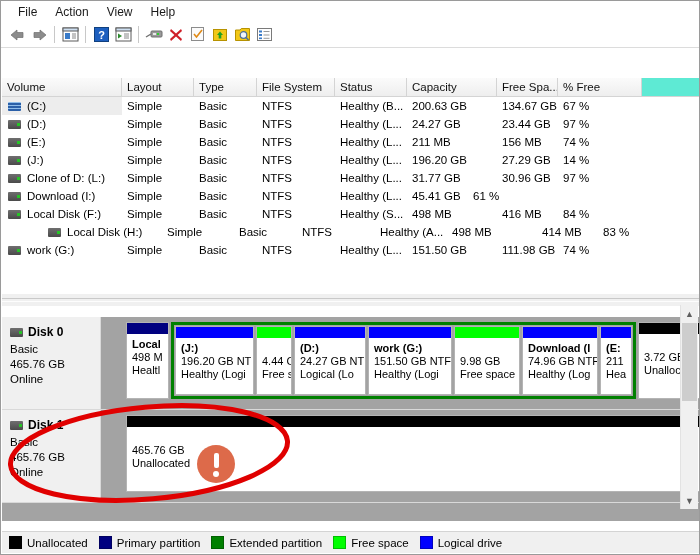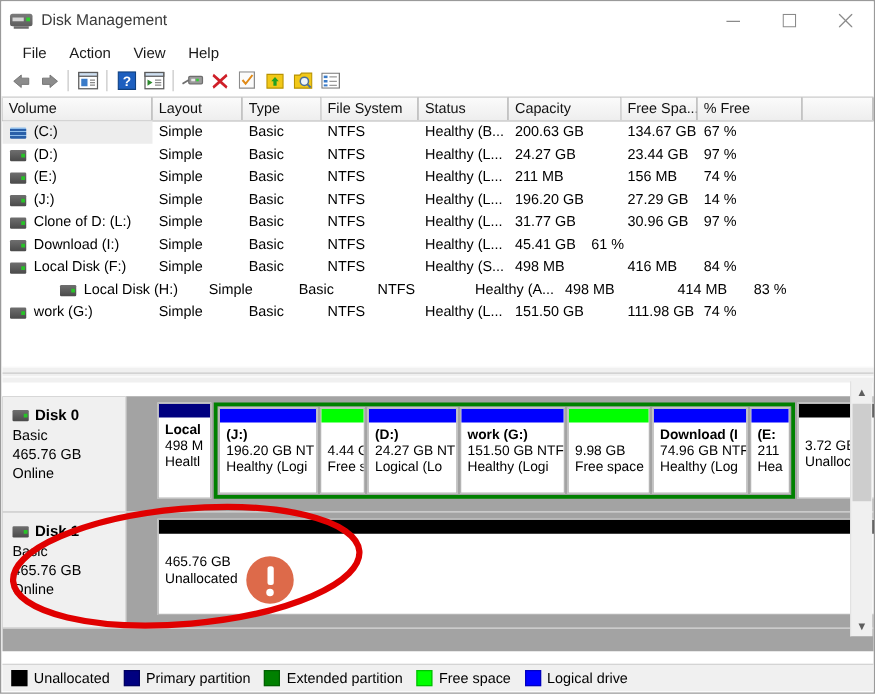--- a/index.html
+++ b/index.html
@@ -31,21 +31,21 @@
   .menu-item{padding:2px 9px;font-size:12px;color:#1a1a1a;}
 
   
   .toolbar{height:25px;display:flex;align-items:center;padding-left:5px;background:#fff;
            border-bottom:1px solid #dcdcdc;}
   .tbtn{width:22px;height:22px;display:flex;align-items:center;justify-content:center;}
   .tsep{width:1px;height:17px;background:#c8c8c8;margin:0 4px;}
 
   
   .listpane{position:absolute;left:1px;top:77px;width:697px;height:215px;background:#fff;}
-  .lheader{display:flex;height:18px;background:#737373;border-bottom:1px solid #d4d4d4;}
+  .lheader{display:flex;height:18px;background:#5eead4;border-bottom:1px solid #d4d4d4;align-items:flex-end;}
   .lh{font-size:11.5px;color:#111;line-height:18px;padding-left:5px;
       border-right:1px solid #d4d4d4;box-sizing:border-box;overflow:hidden;white-space:nowrap;
       background:linear-gradient(#fbfbfb,#eeeeee);}
   .lrow{display:flex;height:18px;align-items:center;}
   .lrow.sel .cell-volume{background:#ededed;}
   .cell{font-size:11.5px;color:#000;line-height:18px;padding-left:5px;box-sizing:border-box;
         overflow:hidden;white-space:nowrap;}
   .cell-volume{display:flex;align-items:center;padding-left:6px;}
   .vicon{width:13px;height:9px;margin-right:6px;flex:none;position:relative;border-radius:1px;}
   .vicon.plain{background:linear-gradient(#6f6f6f,#4a4a4a);}
@@ -99,47 +99,20 @@
   .warnicon{position:absolute;left:196px;top:444px;width:38px;height:38px;border-radius:50%;
             background:#dd6a4a;display:flex;align-items:center;justify-content:center;}
   .warnicon .bar{position:absolute;top:8px;width:5px;height:15px;background:#fff;border-radius:2px;}
   .warnicon .dot{position:absolute;top:26px;width:6px;height:6px;background:#fff;border-radius:50%;}
 </style>
 </head>
 <body>
 
 <div id="app">
 
-  <div class="titlebar">
-    <div class="tb-icon">
-      <div class="body"></div>
-        <div class="slot"></div>
-        <div class="led"></div>
-        <div class="foot"></div>
-    </div>
-    <span class="tb-title">Disk Management</span>
-    <div class="tb-buttons">
-      <div class="tb-btn">
-        <svg width="11" height="11" viewBox="0 0 11 11">
-            <line x1="0" y1="6" x2="11" y2="6" stroke="#8a8a8a" stroke-width="1"></line>
-          </svg>
-      </div>
-      <div class="tb-btn">
-        <svg width="11" height="11" viewBox="0 0 11 11">
-            <rect x="0.5" y="0.5" width="10" height="10" fill="none" stroke="#8a8a8a" stroke-width="1"></rect>
-          </svg>
-      </div>
-      <div class="tb-btn">
-        <svg width="11" height="11" viewBox="0 0 11 11">
-            <line x1="0" y1="0" x2="11" y2="11" stroke="#8a8a8a" stroke-width="1"></line>
-            <line x1="11" y1="0" x2="0" y2="11" stroke="#8a8a8a" stroke-width="1"></line>
-          </svg>
-      </div>
-    </div>
-  </div>
 
   <div class="menubar">
     <div class="menu-item">File</div>
     <div class="menu-item">Action</div>
     <div class="menu-item">View</div>
     <div class="menu-item">Help</div>
   </div>
 
   <div class="toolbar">
     <div class="tbtn">

